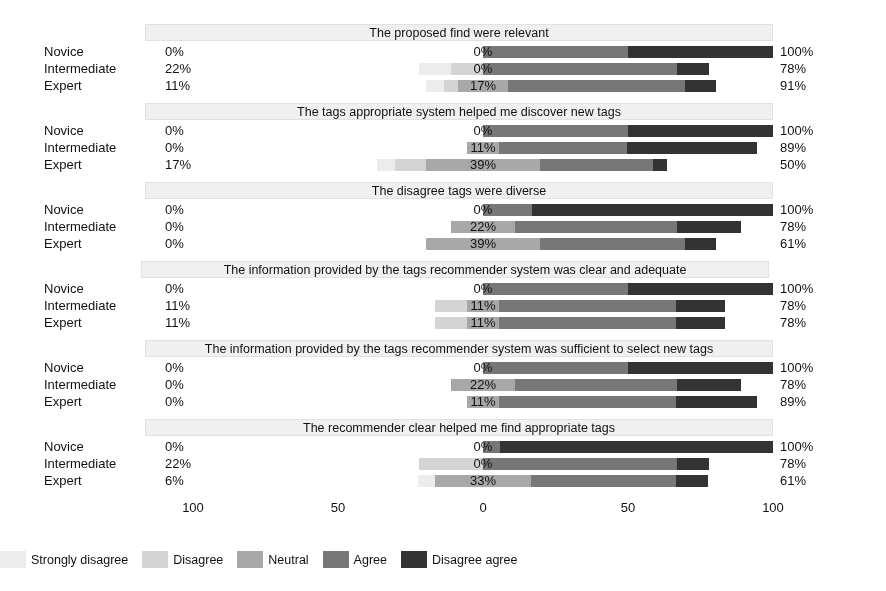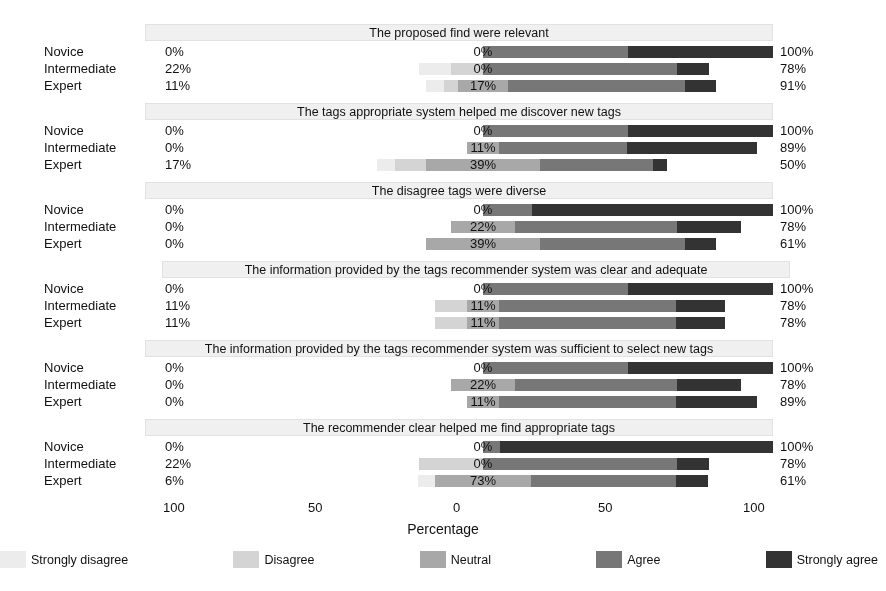--- a/index.html
+++ b/index.html
@@ -65,32 +65,32 @@
     height:12px;
   }
   .seg{
     position:absolute;
     top:0;height:12px;
   }
 
   
   .axis-tick{
     position:absolute;
-    font-size:13px;color:#111;text-align:left;width:60px;
+    font-size:13px;color:#111;text-align:center;width:60px;
   }
   .axis-title{
     position:absolute;
     width:886px;text-align:center;font-size:14px;color:#111;
   }
 
   
   .legend{
     position:absolute;
     left:0;width:886px;
-    display:flex;justify-content:space-between;align-items:center;
+    display:flex;justify-content:flex-start;align-items:center;
     gap:6px;
     font-size:12.5px;color:#111;
   }
   .legend-item{display:flex;align-items:center;gap:5px;margin-right:8px;}
   .legend-key{width:26px;height:17px;display:inline-block;}
   .legend-label{}
 </style>
 </head>
 <body>
 
@@ -175,21 +175,21 @@
       <div class="midpct" style="left: 453px; width: 60px; top: 219px;">22%</div>
       <div class="rowlabel" style="left: 44px; top: 236px;">Expert</div>
       <div class="leftpct" style="left: 165px; top: 236px;">0%</div>
       <div class="rightpct" style="left: 780px; top: 236px;">61%</div>
       <div class="bar" style="left: 426.45px; top: 238px; width: 290px;">
         <div class="seg" style="left: 0px; width: 113.1px; background: rgb(168, 168, 168);"></div>
         <div class="seg" style="left: 113.1px; width: 145px; background: rgb(119, 119, 119);"></div>
         <div class="seg" style="left: 258.1px; width: 31.9px; background: rgb(51, 51, 51);"></div>
       </div>
       <div class="midpct" style="left: 453px; width: 60px; top: 236px;">39%</div>
-      <div class="strip" style="left: 162px; top: 261px; width: 628px;">The information provided by the tags recommender system was clear and adequate</div>
+      <div class="strip" style="left: 141px; top: 261px; width: 628px;">The information provided by the tags recommender system was clear and adequate</div>
       <div class="rowlabel" style="left: 44px; top: 281px;">Novice</div>
       <div class="leftpct" style="left: 165px; top: 281px;">0%</div>
       <div class="rightpct" style="left: 780px; top: 281px;">100%</div>
       <div class="bar" style="left: 483px; top: 283px; width: 290px;">
         <div class="seg" style="left: 0px; width: 145px; background: rgb(119, 119, 119);"></div>
         <div class="seg" style="left: 145px; width: 145px; background: rgb(51, 51, 51);"></div>
       </div>
       <div class="midpct" style="left: 453px; width: 60px; top: 281px;">0%</div>
       <div class="rowlabel" style="left: 44px; top: 298px;">Intermediate</div>
       <div class="leftpct" style="left: 165px; top: 298px;">11%</div>
@@ -258,45 +258,44 @@
       <div class="midpct" style="left: 453px; width: 60px; top: 456px;">0%</div>
       <div class="rowlabel" style="left: 44px; top: 473px;">Expert</div>
       <div class="leftpct" style="left: 165px; top: 473px;">6%</div>
       <div class="rightpct" style="left: 780px; top: 473px;">61%</div>
       <div class="bar" style="left: 417.75px; top: 475px; width: 290px;">
         <div class="seg" style="left: 0px; width: 17.4px; background: rgb(236, 236, 236);"></div>
         <div class="seg" style="left: 17.4px; width: 95.7px; background: rgb(168, 168, 168);"></div>
         <div class="seg" style="left: 113.1px; width: 145px; background: rgb(119, 119, 119);"></div>
         <div class="seg" style="left: 258.1px; width: 31.9px; background: rgb(51, 51, 51);"></div>
       </div>
-      <div class="midpct" style="left: 453px; width: 60px; top: 473px;">73%</div>
+      <div class="midpct" style="left: 453px; width: 60px; top: 473px;">33%</div>
     </div>
   <div id="axis-layer">
       <div class="axis-tick" style="left: 163px; top: 500px;">100</div>
       <div class="axis-tick" style="left: 308px; top: 500px;">50</div>
       <div class="axis-tick" style="left: 453px; top: 500px;">0</div>
       <div class="axis-tick" style="left: 598px; top: 500px;">50</div>
       <div class="axis-tick" style="left: 743px; top: 500px;">100</div>
     </div>
-  <div class="axis-title" id="axis-title" style="top: 521px;">Percentage</div>
   <div class="legend" id="legend" style="top: 551px;">
       <div class="legend-item">
         <span class="legend-key" style="background: rgb(236, 236, 236);"></span>
         <span class="legend-label">Strongly disagree</span>
       </div>
       <div class="legend-item">
         <span class="legend-key" style="background: rgb(212, 212, 212);"></span>
         <span class="legend-label">Disagree</span>
       </div>
       <div class="legend-item">
         <span class="legend-key" style="background: rgb(168, 168, 168);"></span>
         <span class="legend-label">Neutral</span>
       </div>
       <div class="legend-item">
         <span class="legend-key" style="background: rgb(119, 119, 119);"></span>
         <span class="legend-label">Agree</span>
       </div>
       <div class="legend-item">
         <span class="legend-key" style="background: rgb(51, 51, 51);"></span>
-        <span class="legend-label">Strongly agree</span>
+        <span class="legend-label">Disagree agree</span>
       </div>
     </div>
 </div>
 
 </body></html>

